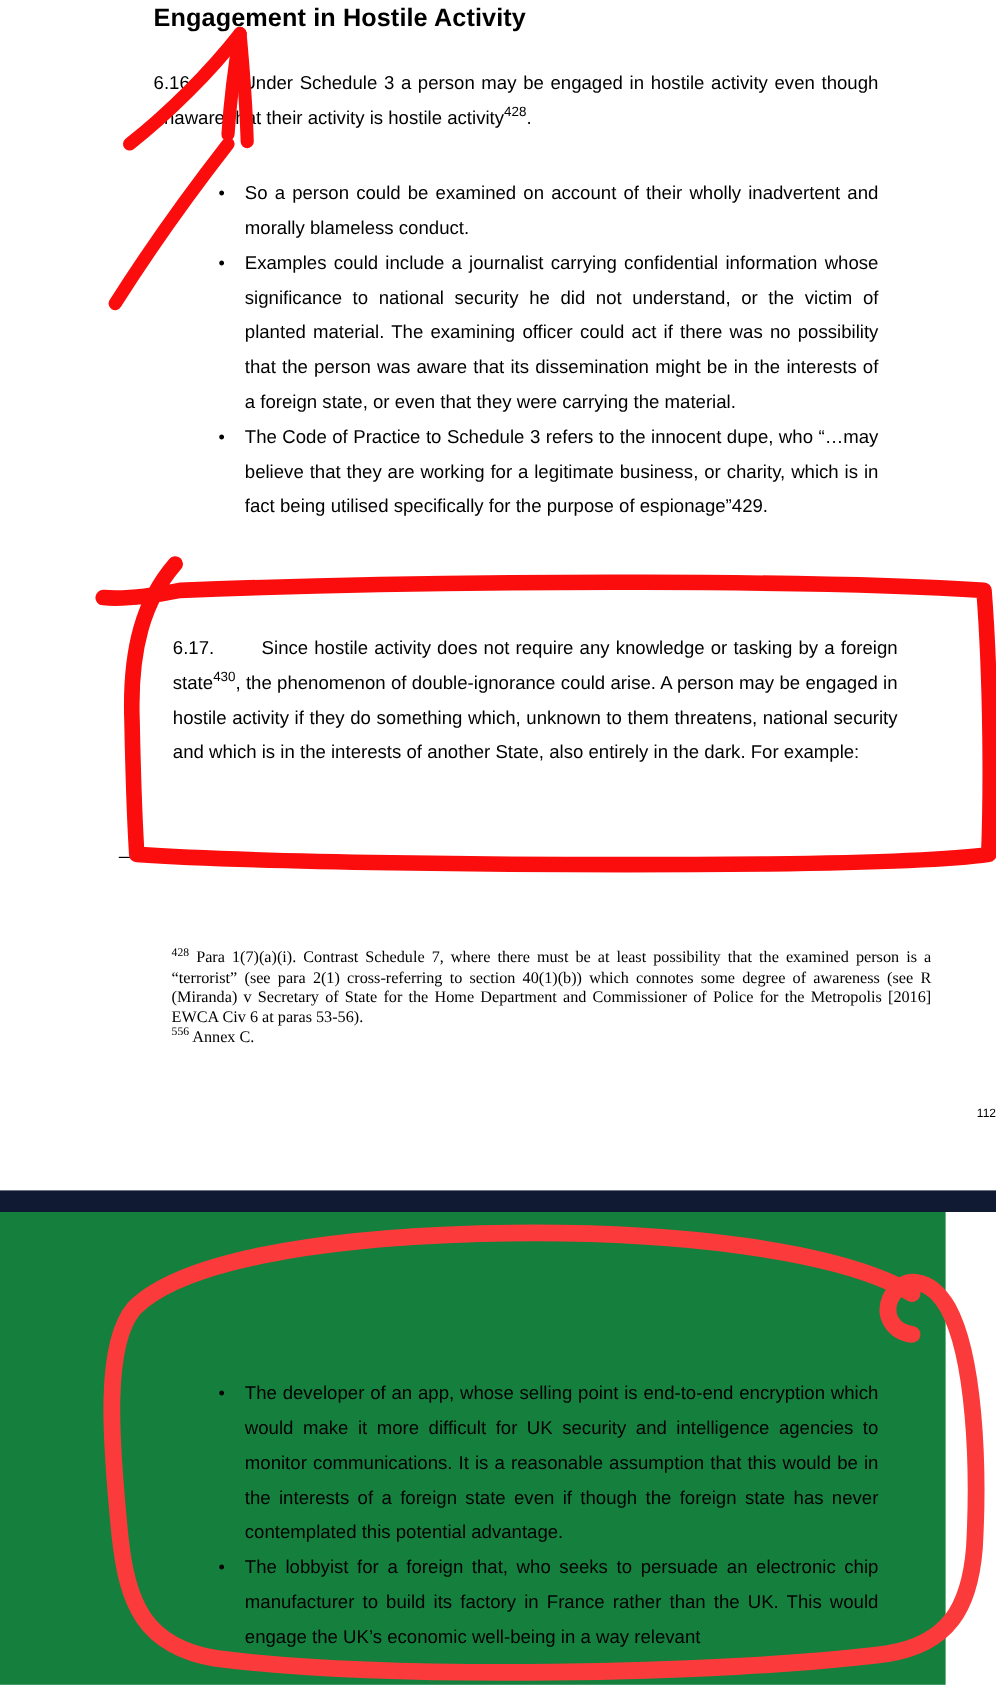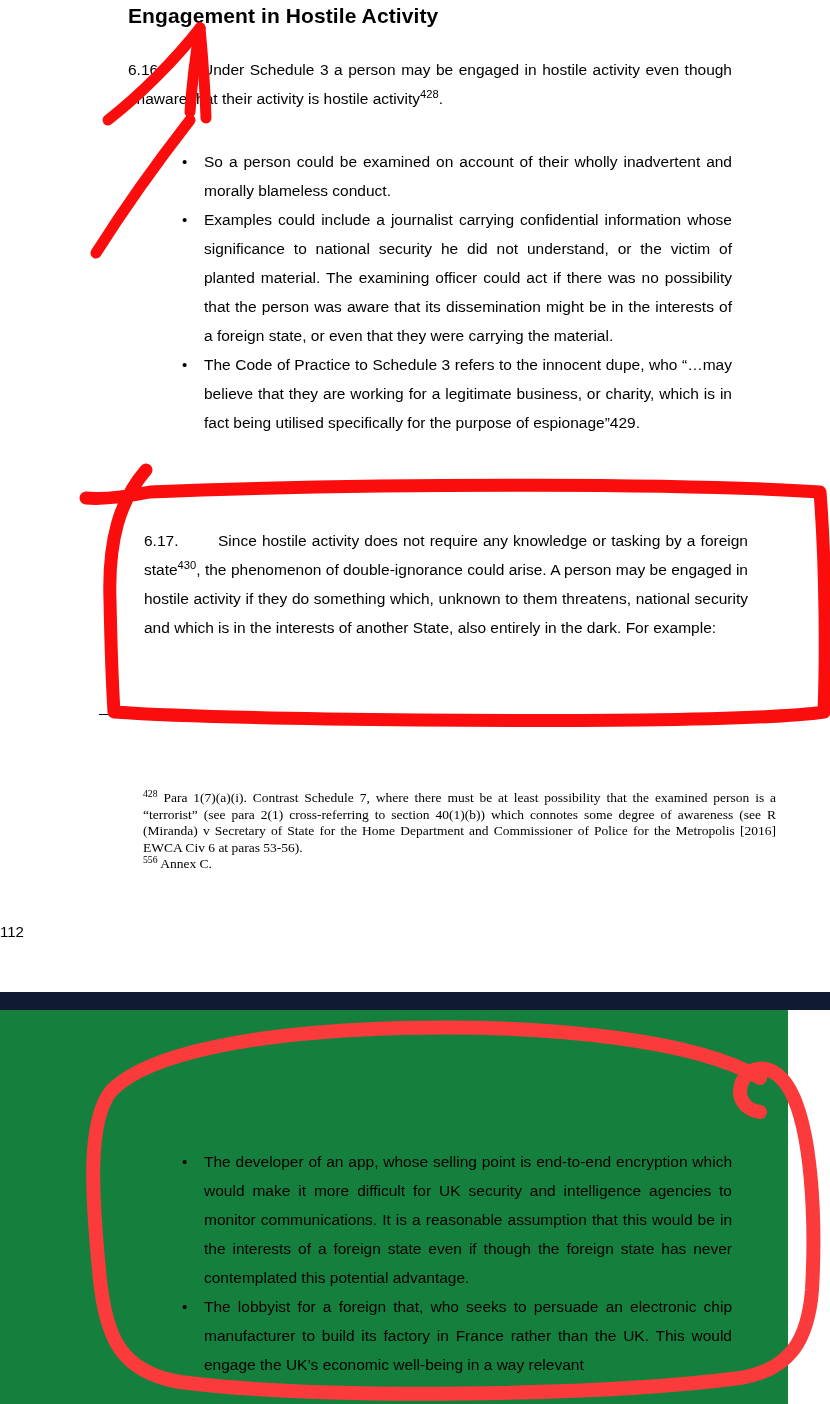--- a/index.html
+++ b/index.html
@@ -113,23 +113,23 @@
     margin-left: 44px;
   }
   .footnotes p { margin: 0; }
   sup { font-size: 0.72em; vertical-align: super; line-height: 0; }
 
   .page-number {
     position: absolute;
     left: 0;
     top: 923px;
     width: 830px;
-    text-align: left;
-    font-family: "Liberation Sans", sans-serif;
-    font-size: 15px;
+    text-align: right;
+    font-family: "Liberation Sans", sans-serif;
+    font-size: 10px;
   }
 
   
   #page-gap {
     position: absolute;
     left: 0;
     top: 991px;
     width: 830px;
     height: 11px;
     background: #ffffff;

